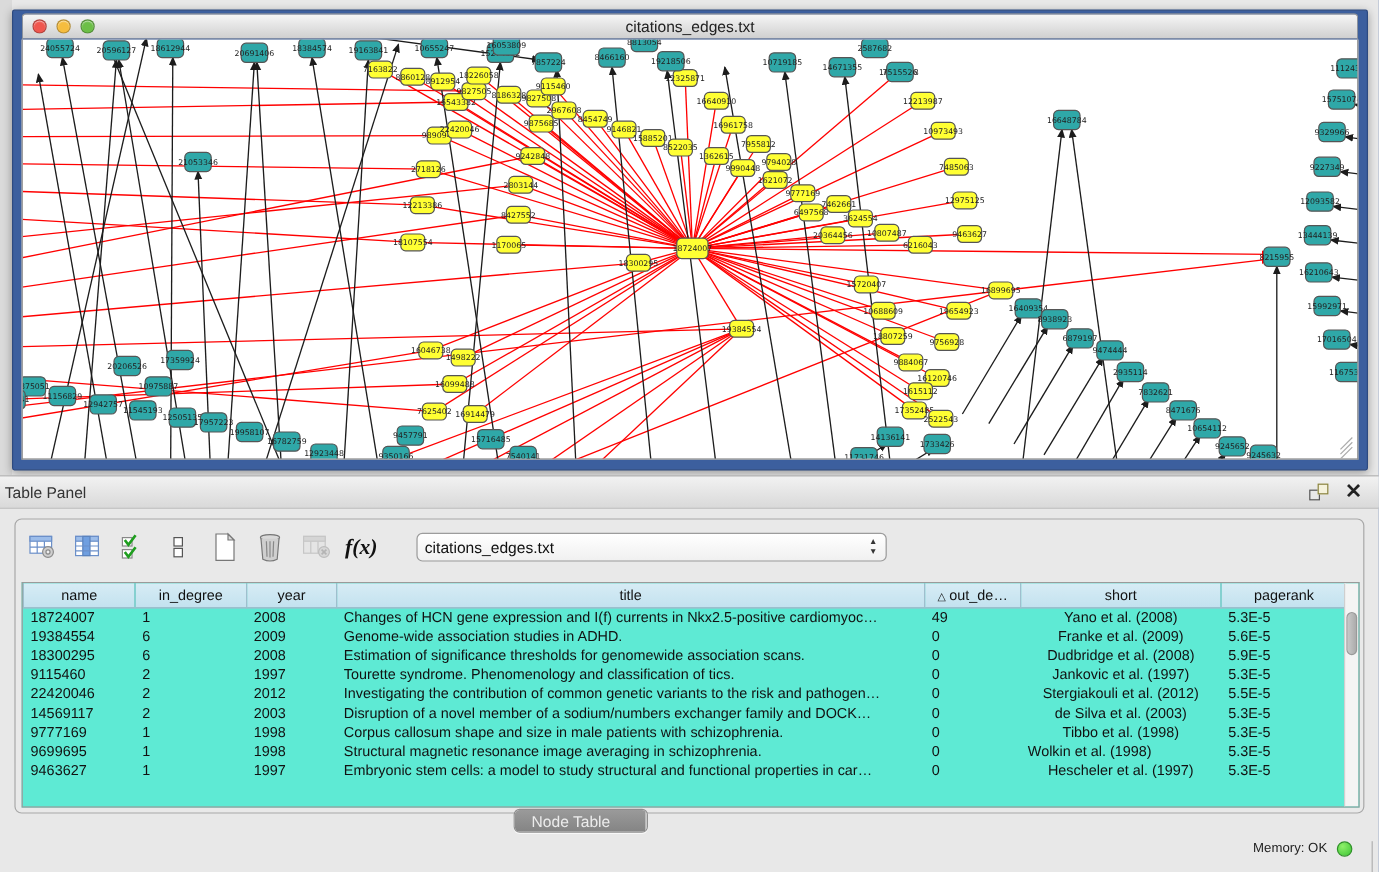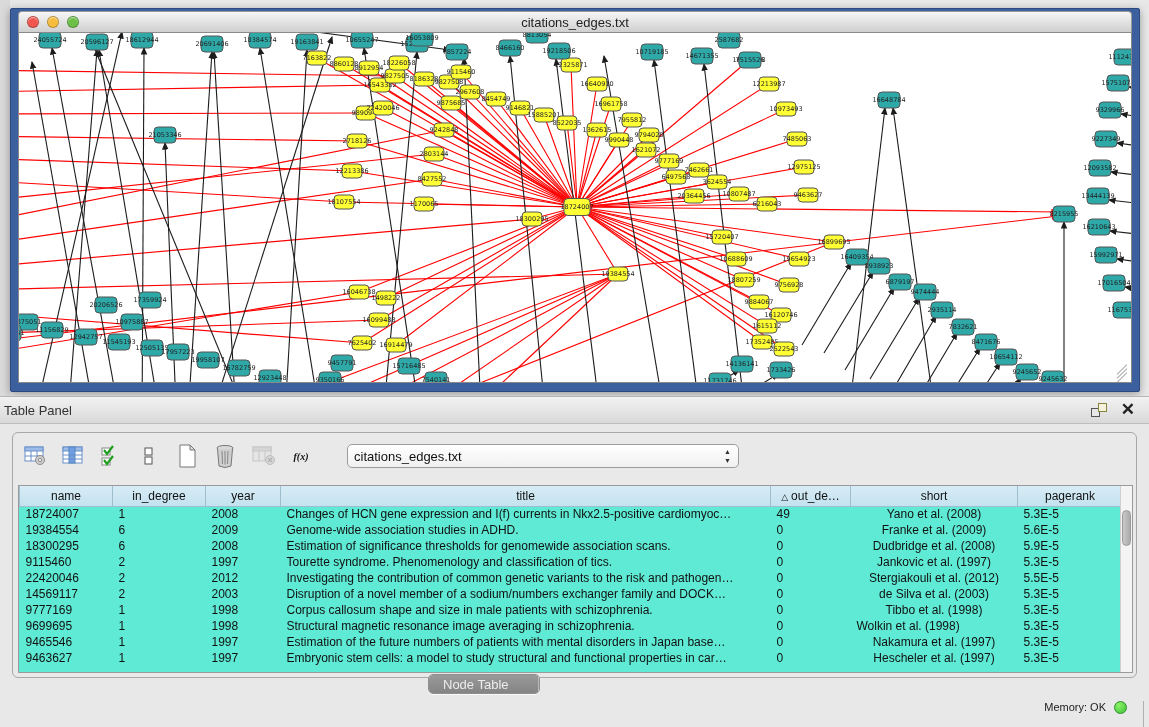--- a/index.html
+++ b/index.html
@@ -50,21 +50,21 @@
   .float-icon { width:16px; height:14px; position:relative; margin-right:14px; cursor:default; }
   .float-icon .sq1 { position:absolute; left:0; bottom:0; width:9px; height:9px; border:1px solid #555; background:#e8e8e8; }
   .float-icon .sq2 { position:absolute; right:0; top:0; width:9px; height:9px; border:1px solid #8a8340; background:#f5f2dc; }
   .close-x { font-size:17px; font-weight:bold; color:#222; margin-right:14px; line-height:14px; cursor:default; }
   .panel-body {
     position:absolute; left:12px; top:432px; width:1125px; height:246px;
     background:#e9e9e9; border:1px solid #a8a8a8; border-radius:6px;
   }
   .toolbar { height:46px; display:flex; align-items:center; gap:14px; padding-left:10px; }
   .tb-icon { width:24px; height:26px; display:flex; align-items:center; justify-content:center; }
-  .fx { font-family:"Liberation Serif", serif; font-style:italic; font-weight:bold; font-size:10px; color:#111; }
+  .fx { font-family:"Liberation Serif", serif; font-style:italic; font-weight:bold; font-size:18px; color:#111; }
   .combo {
     width:392px; height:24px; margin-left:20px;
     background:linear-gradient(#ffffff,#f0f0f0);
     border:1px solid #9c9c9c; border-radius:5px;
     display:flex; align-items:center; font-size:13px; color:#111;
     padding:0 6px; position:relative;
   }
   .combo .arrows { position:absolute; right:7px; top:2px; font-size:7px; color:#333; line-height:9px; text-align:center; }
   
   .tbl-wrap {
@@ -930,29 +930,20 @@
           <tr>
             <td>9699695</td>
             <td>1</td>
             <td>1998</td>
             <td>Structural magnetic resonance image averaging in schizophrenia.</td>
             <td>0</td>
             <td style="text-align: left;">Wolkin et al. (1998)</td>
             <td>5.3E-5</td>
           </tr>
           <tr>
-            <td>9465546</td>
-            <td>1</td>
-            <td>1997</td>
-            <td>Estimation of the future numbers of patients with mental disorders in Japan base…</td>
-            <td>0</td>
-            <td style="text-align: center;">Nakamura et al. (1997)</td>
-            <td>5.3E-5</td>
-          </tr>
-          <tr>
             <td>9463627</td>
             <td>1</td>
             <td>1997</td>
             <td>Embryonic stem cells: a model to study structural and functional properties in car…</td>
             <td>0</td>
             <td style="text-align: center;">Hescheler et al. (1997)</td>
             <td>5.3E-5</td>
           </tr>
         </tbody>
     </table>

